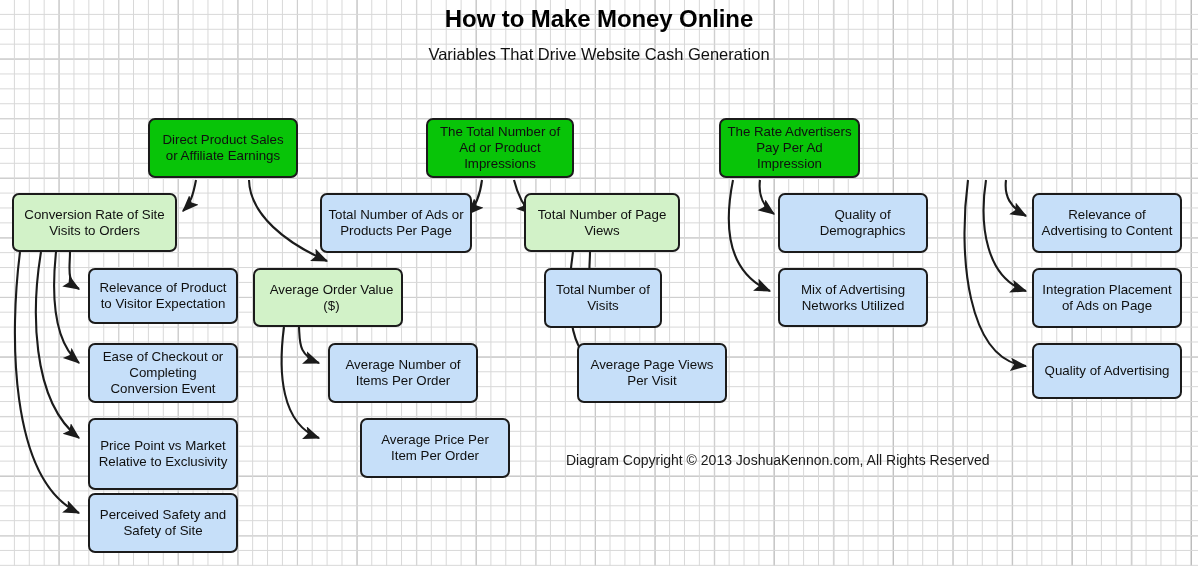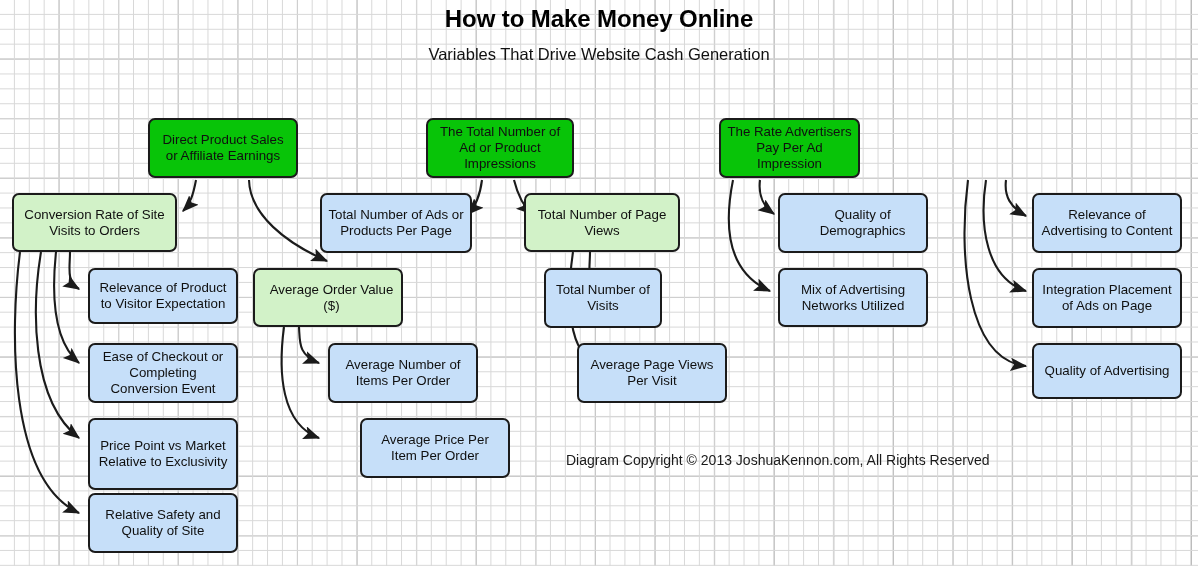--- a/index.html
+++ b/index.html
@@ -215,18 +215,18 @@
 
   <div class="node node-blue" style="left:88px; top:418px; width:150px; height:72px;">
     <span>Price Point vs Market Relative to Exclusivity</span>
   </div>
 
   <div class="node node-blue" style="left:328px; top:418px; width:150px; height:60px;margin-left:32px;">
     <span>Average Price Per Item Per Order</span>
   </div>
 
   <div class="node node-blue" style="left:88px; top:493px; width:150px; height:60px;">
-    <span>Relative Safety and Quality of Site</span>
+    <span>Perceived Safety and Safety of Site</span>
   </div>
 
   <div id="copyright">Diagram Copyright © 2013 JoshuaKennon.com, All Rights Reserved</div>
 
 </div>
 
 </body></html>

